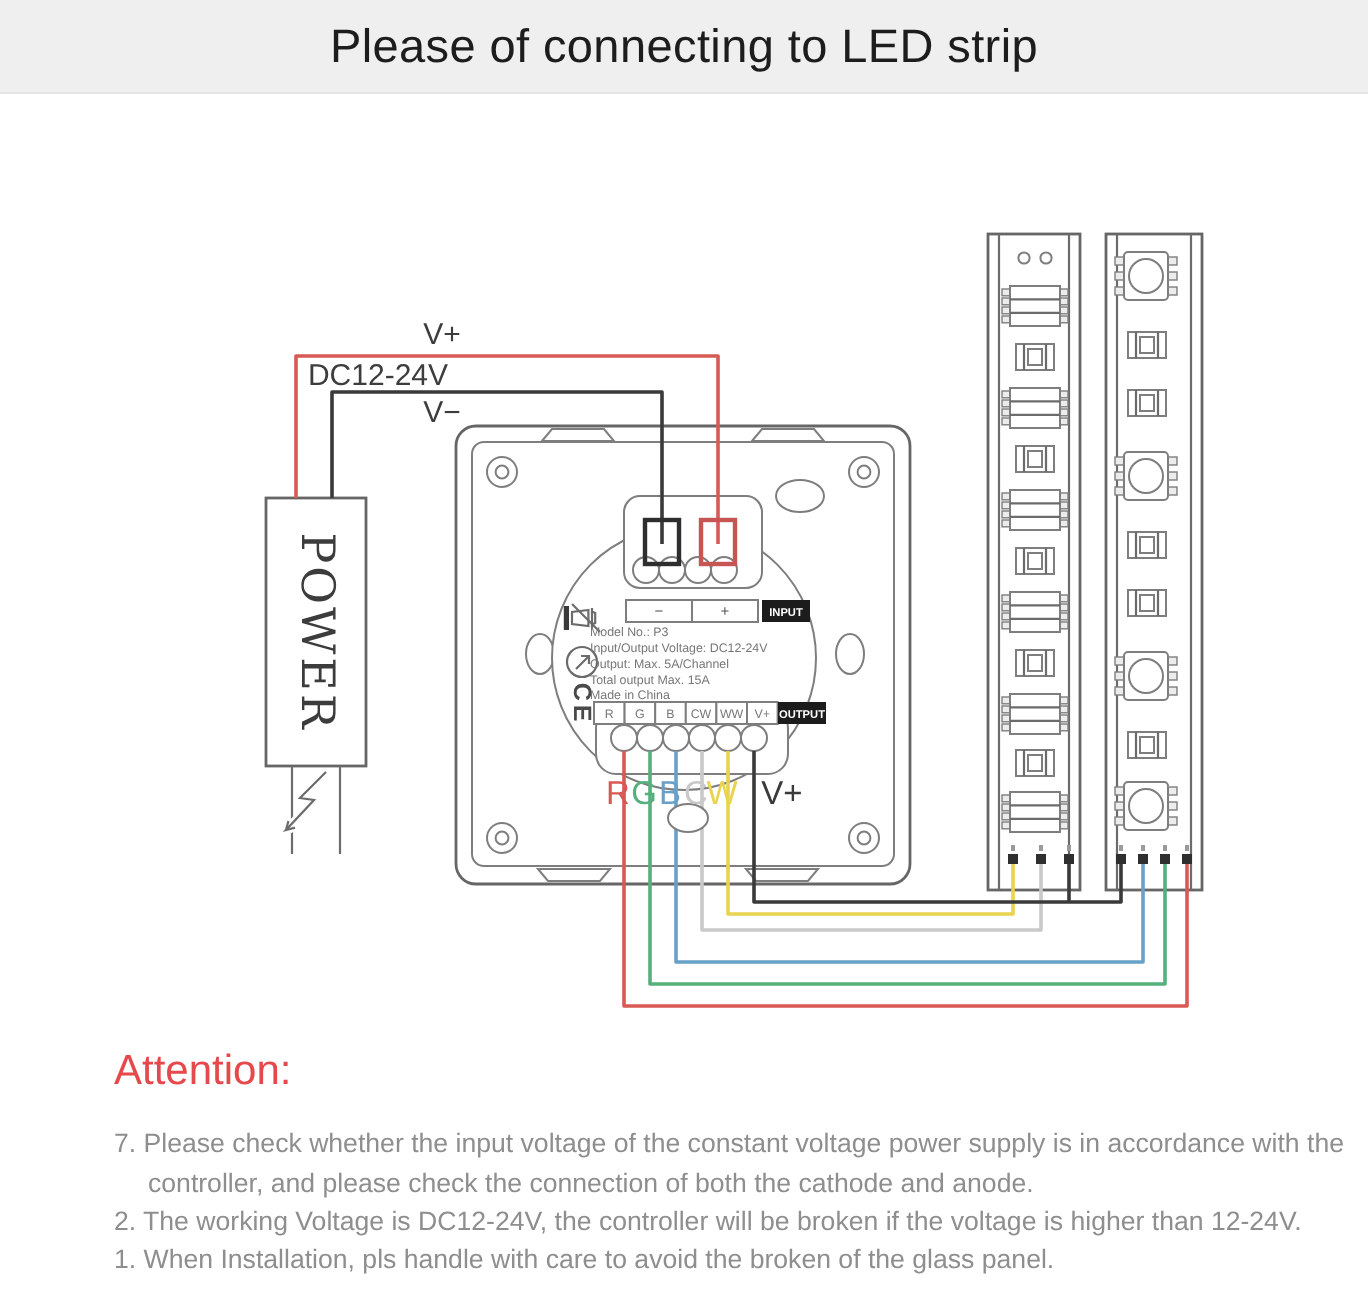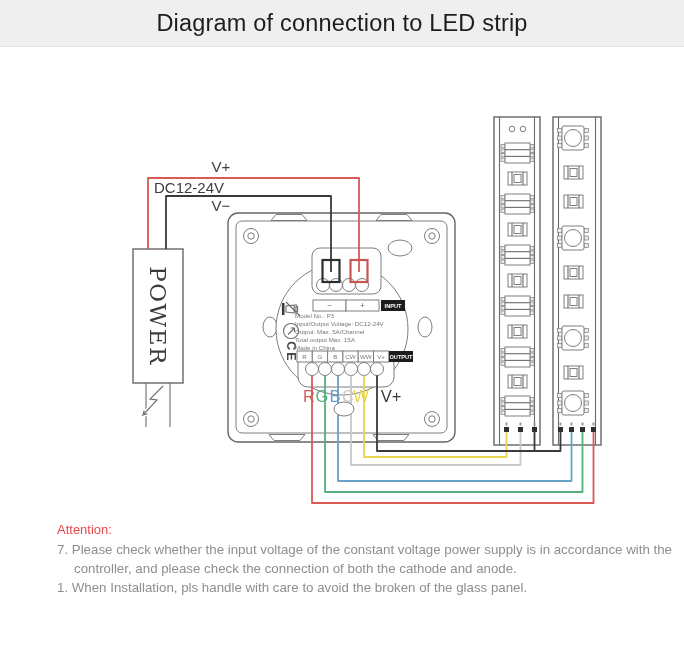--- a/index.html
+++ b/index.html
@@ -4,41 +4,41 @@
 <style>
   html,body{margin:0;padding:0;background:#fff;}
   body{width:684px;height:650px;position:relative;overflow:hidden;
        font-family:"Liberation Sans",sans-serif;}
   .titlebar{position:absolute;top:0;left:0;width:684px;height:46px;background:#efefef;
             border-bottom:1px solid #e4e4e4;display:flex;align-items:center;justify-content:center;}
   .titlebar .title{font-size:23.5px;color:#1d1d1d;letter-spacing:0.2px;}
   .diagram-svg{position:absolute;top:0;left:0;}
   .attention{position:absolute;left:57px;top:521px;width:627px;color:#8e8e8e;
              font-size:13.3px;line-height:1.45;}
-  .attention-heading{color:#e6494b;font-size:13px;margin-bottom:0;}
+  .attention-heading{color:#e6494b;font-size:21px;margin-bottom:11px;}
   .note{padding-left:17px;text-indent:-17px;}
   
   text{font-family:"Liberation Sans",sans-serif;}
   .ln{stroke:#6b6b6b;stroke-width:1.1;fill:none;}
   .fw{fill:#fff;stroke:#666;stroke-width:1.4;}
   .fwt{fill:#fff;stroke:#7e7e7e;stroke-width:1;}
   .pin{fill:#ececec;stroke:#7e7e7e;stroke-width:0.7;}
   .wire{fill:none;stroke-width:1.8;stroke-linejoin:round;}
   .t6{font-size:6.2px;fill:#777;}
   .t5w{font-size:5.6px;fill:#fff;font-weight:bold;}
   .t7{font-size:7.5px;fill:#555;}
   .t14{font-size:15px;fill:#3d3d3d;}
   .wlabel{font-size:16.5px;}
   .power-label{font-family:"DejaVu Serif",serif;font-size:23px;fill:#3c3c3c;letter-spacing:1.5px;}
 </style>
 </head>
 <body>
 
 <div class="titlebar">
-  <div class="title">Diagram of connection to LED strip</div>
+  <div class="title">Please of connecting to LED strip</div>
 </div>
 
 <svg class="diagram-svg" width="684" height="650" viewBox="0 0 684 650">
   <defs>
     <g id="chipL">
       <rect x="-4" y="1.5" width="4" height="3.4" class="pin"></rect>
       <rect x="-4" y="6" width="4" height="3.4" class="pin"></rect>
       <rect x="-4" y="10.5" width="4" height="3.4" class="pin"></rect>
       <rect x="-4" y="15" width="4" height="3.4" class="pin"></rect>
       <rect x="25" y="1.5" width="4" height="3.4" class="pin"></rect>
@@ -219,14 +219,15 @@
   <text x="322" y="402" text-anchor="middle" class="wlabel" fill="#55b07e">G</text>
   <text x="335" y="402" text-anchor="middle" class="wlabel" fill="#68a0c8">B</text>
   <text x="348" y="402" text-anchor="middle" class="wlabel" fill="#c9c9c9">C</text>
   <text x="361" y="402" text-anchor="middle" class="wlabel" fill="#e8d44d">W</text>
   <text x="391" y="402" text-anchor="middle" class="wlabel" fill="#3a3a3a">V+</text>
 </svg>
 
 <div class="attention">
   <div class="attention-heading">Attention:</div>
   <div class="note">7. Please check whether the input voltage of the constant voltage power supply is in accordance with the controller, and please check the connection of both the cathode and anode.</div>
+  <div class="note">2. The working Voltage is DC12-24V, the controller will be broken if the voltage is higher than 12-24V.</div>
   <div class="note">1. When Installation, pls handle with care to avoid the broken of the glass panel.</div>
 </div>
 
 </body></html>

